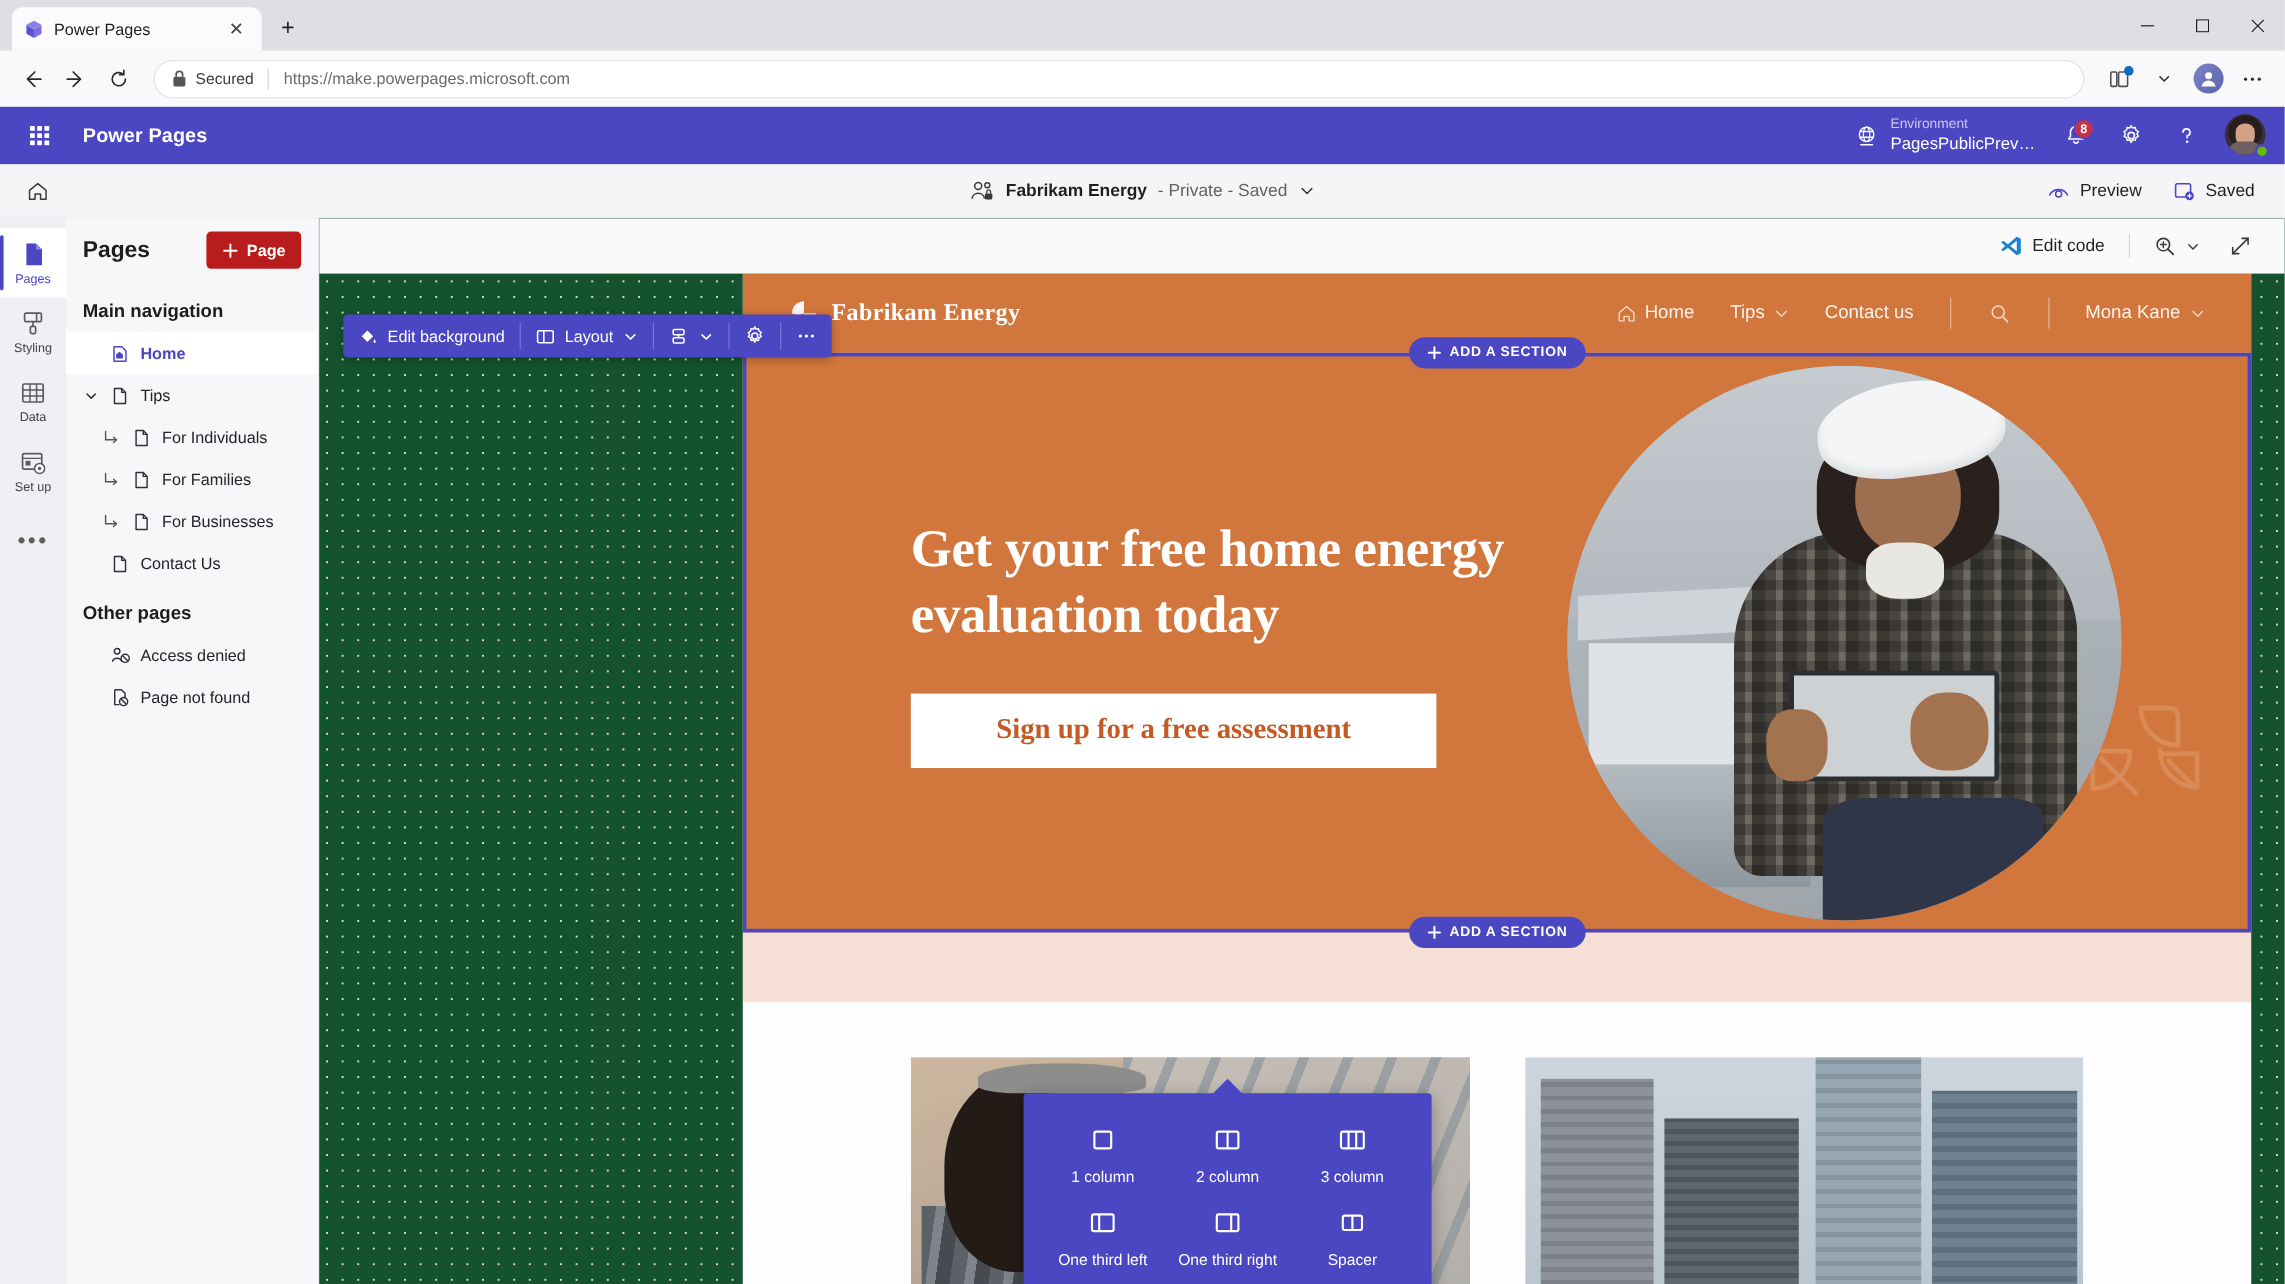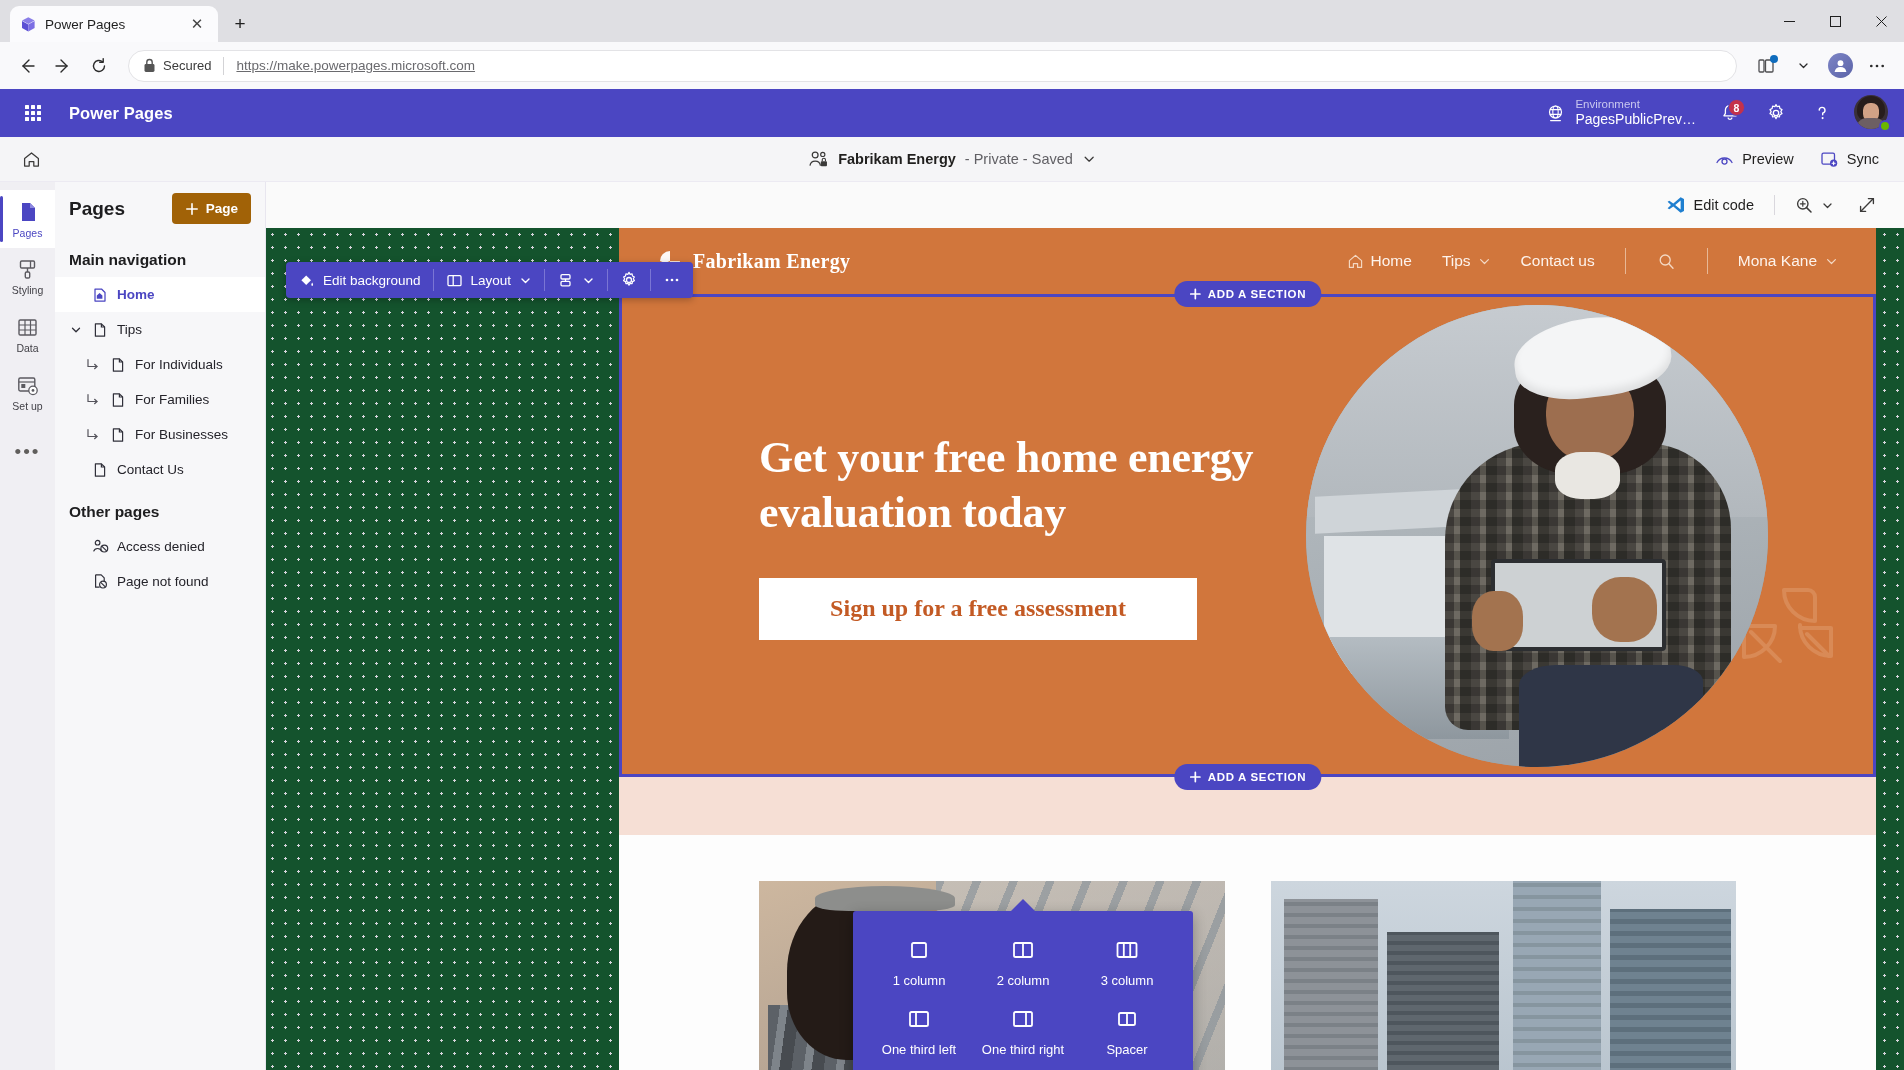--- a/index.html
+++ b/index.html
@@ -52,21 +52,21 @@
     width: 34px; height: 34px; border-radius: 5px; display: flex;
     align-items: center; justify-content: center; color: #2b2b2b;
   }
   .omnibox {
     flex: 1; height: 32px; background: #ffffff; border-radius: 16px;
     margin: 0 10px; display: flex; align-items: center; padding: 0 6px 0 14px;
     border: 1px solid #e3e3e6;
   }
   .secured-chip { display: flex; align-items: center; gap: 7px; color: #3b3b3b; font-size: 13px; }
   .omni-sep { width: 1px; height: 18px; background: #d3d3d6; margin: 0 12px; }
-  .omni-url { font-size: 13.5px; color: #6a6a6e; flex: 1; text-decoration: underline; }
+  .omni-url { font-size: 13.5px; color: #6a6a6e; flex: 1; }
   .tb-right { display: flex; align-items: center; gap: 3px; }
   .tb-icon {
     width: 34px; height: 34px; border-radius: 5px;
     display: flex; align-items: center; justify-content: center; color: #2b2b2b;
   }
   .collections-badge { position: relative; }
   .collections-badge .dot {
     position: absolute; top: 6px; right: 5px; width: 8px; height: 8px;
     background: #0f6cbd; border-radius: 50%;
   }
@@ -178,21 +178,21 @@
   .pages-panel {
     width: 211px; background: #f7f7f9; flex: 0 0 auto;
     display: flex; flex-direction: column; border-right: 1px solid #e8e6ef;
   }
   .pages-head {
     height: 53px; display: flex; align-items: center; padding: 0 14px;
     justify-content: space-between;
   }
   .pages-title { font-size: 19px; font-weight: 600; color: #1d1d1f; }
   .add-page-btn {
-    background: #a16207; color: #fff; border-radius: 4px; height: 31px;
+    background: #b91c1c; color: #fff; border-radius: 4px; height: 31px;
     display: flex; align-items: center; gap: 7px; padding: 0 13px;
     font-size: 13.5px; font-weight: 600;
   }
   .nav-section-title {
     font-size: 15.5px; font-weight: 700; color: #1d1d1f;
     padding: 16px 14px 8px 14px;
   }
   .tree-item {
     height: 35px; display: flex; align-items: center; gap: 8px;
     padding-left: 14px; font-size: 13.5px; color: #24232a;
@@ -587,21 +587,21 @@
         <span>Preview</span>
       </div>
       <div class="cmd-btn">
         <span class="icon">
           <svg width="19" height="19" viewBox="0 0 19 19">
             <rect x="2" y="3.2" width="12.5" height="11" rx="1.5" fill="none" stroke="#4b46c2" stroke-width="1.3"></rect>
             <circle cx="13.6" cy="13.2" r="3.6" fill="#4b46c2"></circle>
             <path d="M12.1 13.2 h3 M13.6 11.7 v3" stroke="#fff" stroke-width="1.1" stroke-linecap="round"></path>
           </svg>
         </span>
-        <span>Sync</span>
+        <span>Saved</span>
       </div>
     </div>
   </div>
 
   <div class="body-row">
 
     <div class="rail">
       <div class="rail-item active">
         <span class="icon">
           <svg width="24" height="24" viewBox="0 0 24 24">

